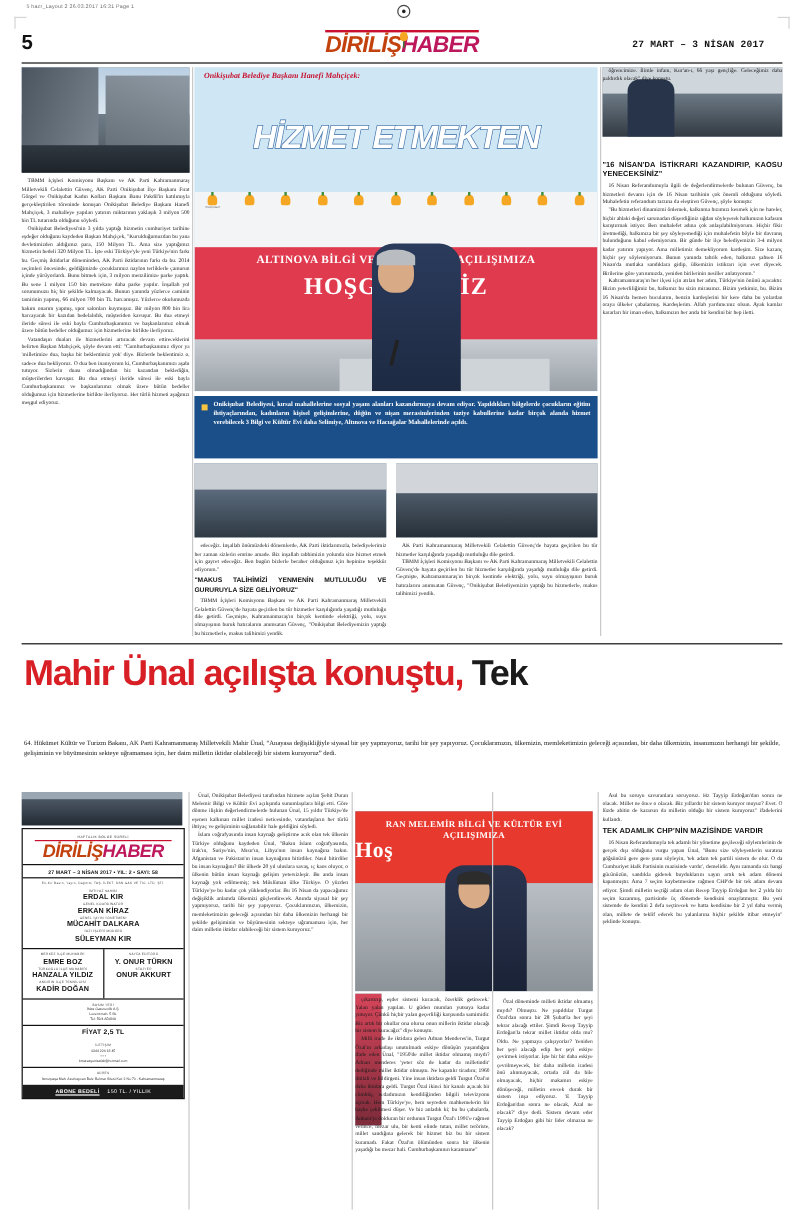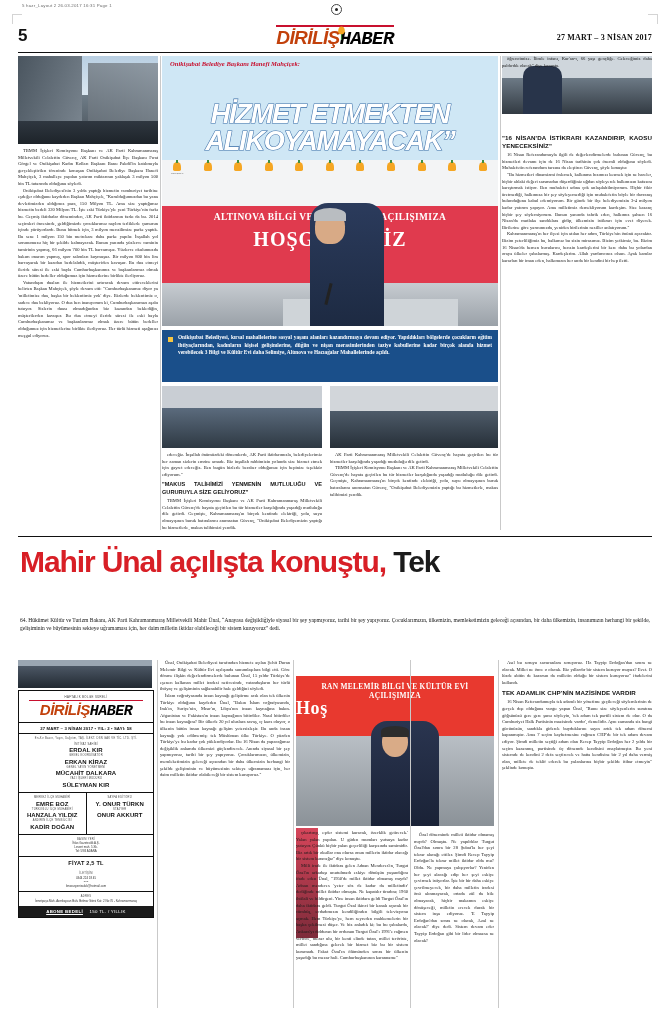--- a/index.html
+++ b/index.html
@@ -11,27 +11,27 @@
   .reg-mark{position:absolute;left:331px;top:4px;width:9px;height:9px;border-radius:50%;border:1px solid #444;}
   .reg-mark:before{content:"";position:absolute;left:3px;top:3px;width:3px;height:3px;background:#222;border-radius:50%;}
   .crop-tl{position:absolute;left:12px;top:14px;width:10px;height:1px;background:#d4d4d4;}
   .crop-tl2{position:absolute;left:12px;top:14px;width:1px;height:10px;background:#d4d4d4;}
   .crop-tr{position:absolute;right:12px;top:14px;width:10px;height:1px;background:#d4d4d4;}
   .crop-tr2{position:absolute;right:12px;top:14px;width:1px;height:10px;background:#d4d4d4;}
 
   
   .folio{position:absolute;left:18px;top:26px;width:634px;height:26px;border-bottom:1.6px solid #111;}
   .folio-num{position:absolute;left:0;top:0px;font-family:"Liberation Sans",sans-serif;font-weight:bold;font-size:17px;color:#111;}
-  .folio-date{position:absolute;right:0;top:7px;font-family:Liberation Serif, serif;font-weight:bold;font-size:8px;color:#111;letter-spacing:.2px;}
+  .folio-date{position:absolute;right:15px;top:7px;font-family:Liberation Mono, monospace;font-weight:bold;font-size:8px;color:#111;letter-spacing:.2px;}
   .masthead-mini{position:absolute;left:0;right:0;top:-1px;text-align:center;}
   .mh-wrap{display:inline-block;position:relative;}
   .mh-rule{height:1.6px;background:#c8102e;margin:0 0 1px 0;}
   .mh-text{font-family:"Liberation Sans",sans-serif;font-weight:bold;font-style:italic;font-size:19px;letter-spacing:-.6px;line-height:20px;}
   .mh-red{color:#c2410c;}
-  .mh-blk{color:#000000;font-family:Liberation Mono, monospace;}
+  .mh-blk{color:#be185d;}
   .mh-tulip{position:absolute;left:61px;top:1px;width:9px;height:14px;}
 
   
   .col-text{font-family:"Liberation Serif",serif;font-size:4.6px;line-height:6.6px;text-align:justify;color:#1b1b1b;}
   .col-text p{margin:0;text-indent:5px;}
   .sub-h{font-family:"Liberation Sans",sans-serif;font-weight:bold;font-size:6.2px;line-height:8px;color:#111;letter-spacing:.1px;margin:3px 0 2px 0;}
   .bold-quote{font-family:"Liberation Sans",sans-serif;font-weight:bold;font-size:5.6px;line-height:7.4px;text-align:justify;color:#111;margin:3px 0 2px;}
 
   
   .ph{position:absolute;overflow:hidden;background:#9aa6b2;}
@@ -171,21 +171,20 @@
     <div class="sky"></div>
       <div class="grd"></div>
     <div class="bld"></div>
       <div class="bld2"></div>
       <div class="crowd"></div>
   </div>
 
   <div id="hero">
     <div class="hero-kicker">Onikişubat Belediye Başkanı Hanefi Mahçiçek:</div>
     <div class="hero-hl hl2">HİZMET ETMEKTEN</div>
-    <div class="hero-hl hl3">ALIKOYAMAYACAK”</div>
 
     <div class="hero-photo">
       <div class="hp-top"></div>
       <div class="hp-logos">
         <div class="hp-logo">
             <div class="tl"></div>
             <span>ONİKİŞUBAT</span>
           </div>
         <div class="hp-logo">
             <div class="tl"></div>

